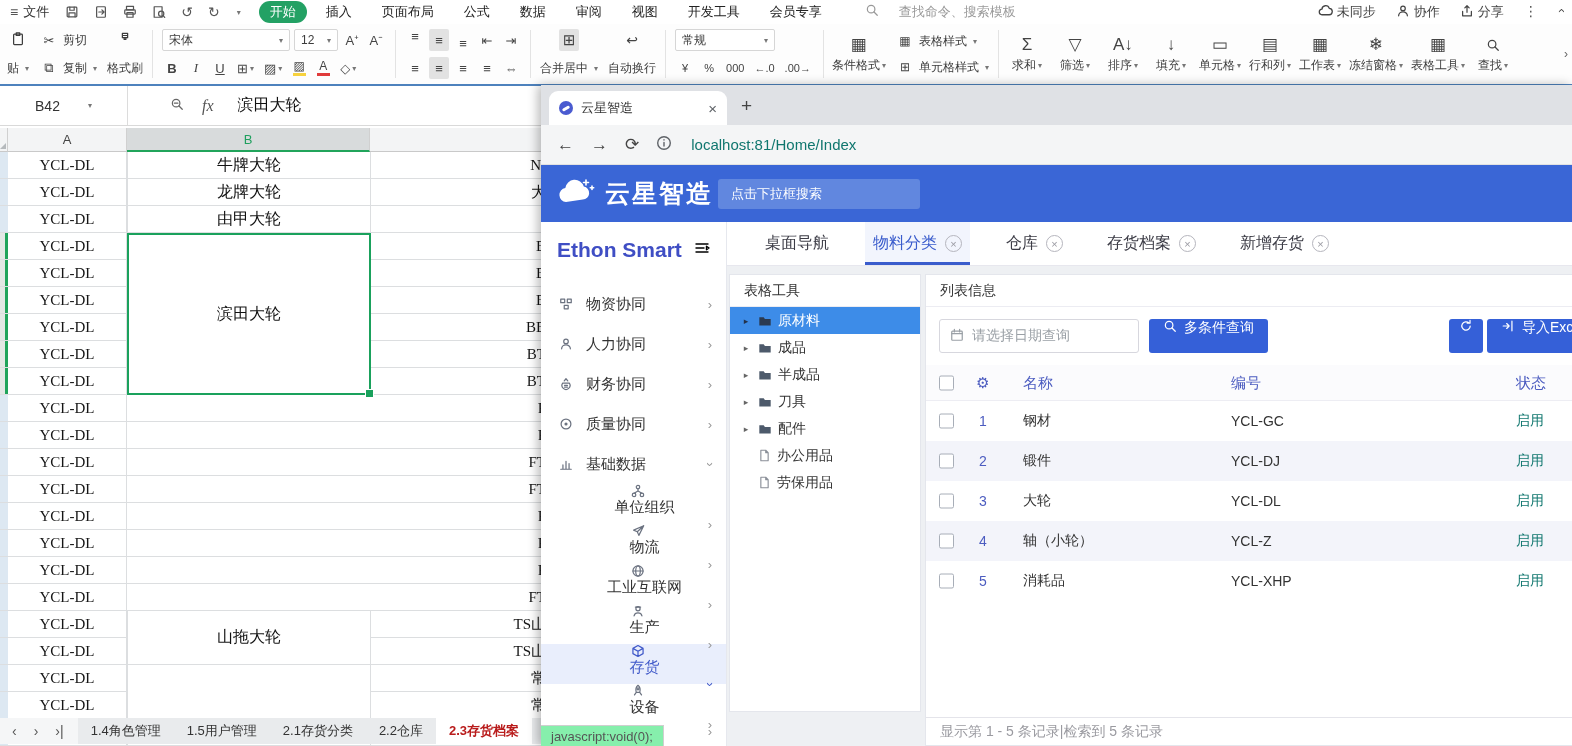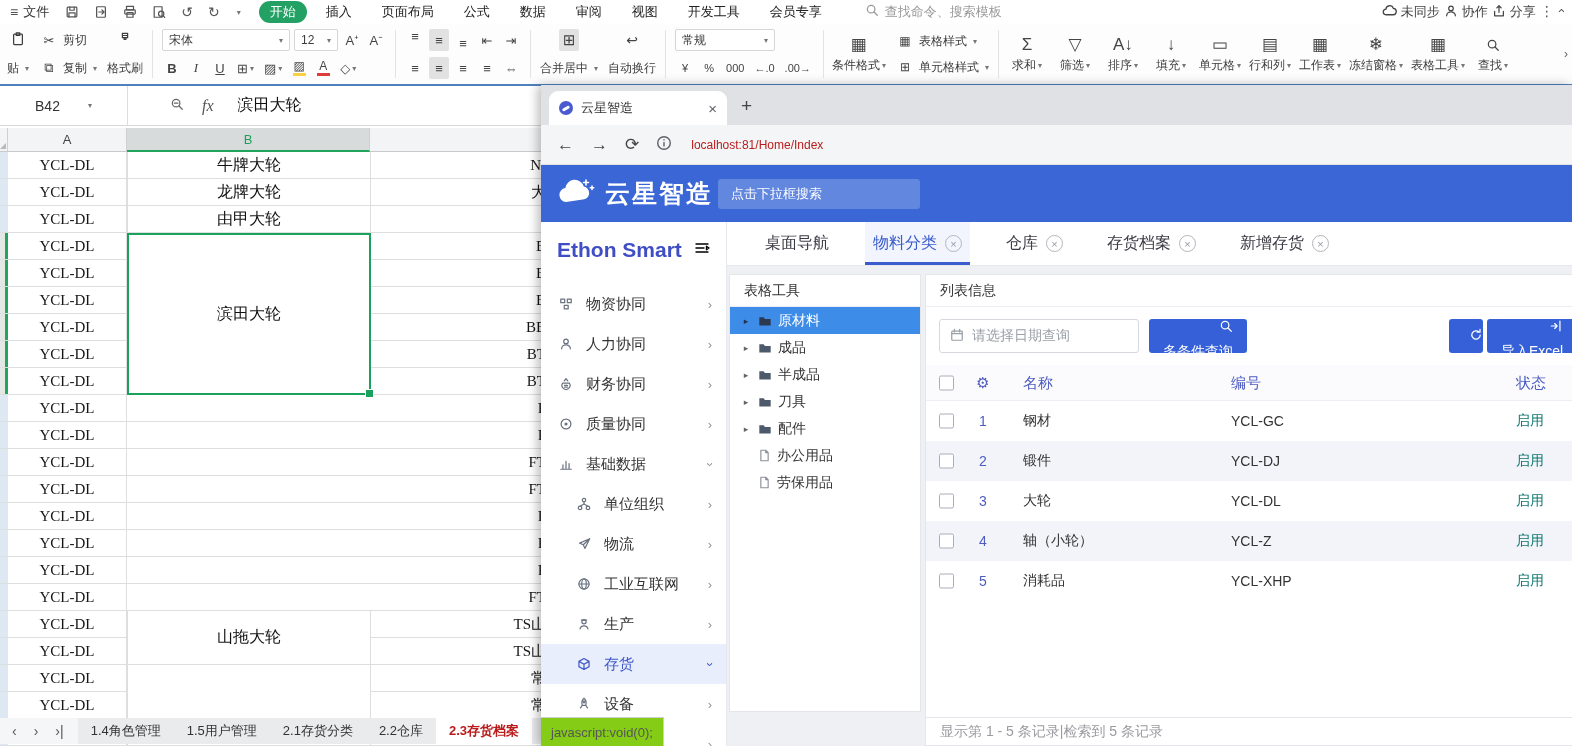--- a/index.html
+++ b/index.html
@@ -10,22 +10,22 @@
   
   #wps { position:absolute; inset:0; background:#fff; }
   .menubar { position:absolute; left:0; top:0; width:1572px; height:24px; background:#fff;
     display:flex; align-items:center; font-size:13px; color:#333; padding:0 10px; }
   .mb-file { display:flex; align-items:center; gap:5px; margin-right:16px; }
   .mb-quick { display:flex; align-items:center; gap:15px; color:#555; margin-right:14px; }
   .mb-quick svg { display:block; }
   .mb-glyph { font-size:14px; color:#555; }
   .wps-tab { padding:2px 11px; margin:0 4px; color:#222; cursor:default; white-space:nowrap; }
   .wps-tab.active { background:#23a164; color:#fff; border-radius:12px; }
-  .mb-search { display:flex; gap:6px; color:#999; margin-left:28px; }
-  .mb-right { margin-left:auto; display:flex; align-items:flex-start; gap:4px; color:#444; }
+  .mb-search { display:flex; gap:20px; color:#999; margin-left:28px; }
+  .mb-right { margin-left:auto; display:flex; align-items:flex-start; gap:20px; color:#444; }
   .mb-right .itm { display:flex; align-items:center; gap:4px; }
 
   .ribbon { position:absolute; left:0; top:24px; width:1572px; height:62px; background:#fdfdfd;
     border-bottom:2px solid #4e82bd; display:flex; align-items:stretch; padding:3px 0 3px 2px;
     font-size:12px; color:#3c3c3c; overflow:hidden; }
   .rgroup { display:flex; flex-direction:column; justify-content:center; gap:3px; padding:0 5px; }
   .rrow { display:flex; align-items:center; gap:4px; height:25px; }
   .rcenter { justify-content:center; }
   .vsep { width:1px; background:#e3e3e3; margin:3px 4px; }
   .rbtn { min-width:20px; height:22px; display:inline-flex; align-items:center; justify-content:center;
@@ -101,40 +101,40 @@
   .btab .ttl { flex:1; white-space:nowrap; overflow:hidden; }
   .favicon { width:14px; height:14px; border-radius:50%; background:#4a5bd0; position:relative; }
   .favicon::after { content:""; position:absolute; left:3px; top:6px; width:8px; height:3px;
     background:#fff; border-radius:2px; transform:rotate(-30deg); }
   .tclose { color:#5f6368; font-size:15px; }
   .newtab { color:#444; font-size:19px; margin:0 0 8px 14px; }
   .urlbar { position:absolute; left:0; top:40px; right:0; height:40px; background:#f4f5f6;
     border-bottom:1px solid #e2e2e2; display:flex; align-items:center; gap:17px; padding-left:16px;
     color:#5f6368; }
   .nav-g { font-size:17px; color:#444; }
-  .urltext { font-size:12px; color:#b91c1c; margin-left:2px; }
+  .urltext { font-size:15px; color:#0f766e; margin-left:2px; }
 
   .appheader { position:absolute; left:0; top:80px; right:0; height:57px; background:var(--header-blue);
     display:flex; align-items:center; padding-left:16px; }
   .logo { display:flex; align-items:center; gap:8px; }
   .logotext { color:#fff; font-size:25px; font-weight:bold; letter-spacing:2px; }
   .hsearch { position:absolute; left:177px; top:14px; width:202px; height:30px; background:#6187df;
     border-radius:3px; color:#fff; font-size:13px; display:flex; align-items:center; padding-left:13px; }
 
   .sbar { position:absolute; left:0; top:137px; bottom:0; width:186px; background:#fff;
     border-right:1px solid #e6e8ee; overflow:hidden; }
   .brand { display:flex; align-items:center; justify-content:space-between; padding:16px 16px 0 16px; }
   .brandname { color:#3f4ec4; font-size:21px; font-weight:bold; white-space:nowrap; }
   .sb-items { margin-top:22px; }
   .sitem { height:40px; display:flex; align-items:center; padding:0 14px 0 18px; font-size:15px;
     color:#333; }
   .sitem .ic { width:17px; margin-right:10px; display:flex; color:#6b7280; }
   .sitem .chev { margin-left:auto; color:#999; font-size:13px; display:inline-block; }
   .chev.down { transform:rotate(90deg); }
-  .sitem.child { padding-left:36px; }
+  .sitem.child { padding-left:36px;flex-direction:column; }
   .sitem.active { background:#e9eefc; color:#4059c9; }
   .sitem.active .ic, .sitem.active .chev { color:#4059c9; }
 
   .mainarea { position:absolute; left:186px; top:137px; right:0; bottom:0; background:#eef0f3; }
   .navtabs { position:absolute; left:0; top:0; right:0; height:44px; background:#fff;
     border-bottom:1px solid #e7e7ee; display:flex; align-items:center; padding-left:30px; gap:28px; }
   .ntab { height:100%; display:flex; align-items:center; gap:8px; font-size:16px; color:#3c3c46;
     position:relative; padding:0 8px; white-space:nowrap; }
   .ntab.active { color:#3a5ccc; background:#f2f5fd; }
   .ntab.active::after { content:""; position:absolute; left:0; right:0; bottom:0; height:3px;
@@ -154,39 +154,39 @@
   .titem.selected { background:var(--tree-blue); color:#fff; }
   .titem.selected .tarrow { color:#23324c; }
   .titem.selected .fico { color:#2b3a50; }
 
   .listpanel { left:198px; top:52px; right:-10px; bottom:0; }
   .ltoolbar { position:relative; height:42px; margin-top:8px; display:flex; align-items:center;
     padding:0 13px; gap:10px; }
   .dateinput { width:200px; height:34px; border:1px solid #d7d7de; border-radius:3px; display:flex;
     align-items:center; padding:0 10px; gap:8px; color:#9aa0a6; font-size:14px; background:#fff; }
   .bluebtn { height:34px; background:var(--accent-blue); color:#fff; border-radius:3px;
-    display:flex; align-items:flex-end; gap:7px; padding:0 14px; font-size:14px; white-space:nowrap;flex-direction:column; }
+    display:flex; align-items:flex-start; gap:7px; padding:0 14px; font-size:14px; white-space:nowrap; }
   .refreshbtn { position:absolute; left:523px; top:4px; width:34px; height:34px; padding:0;
     justify-content:center; }
   .importbtn { position:absolute; left:561px; top:4px; }
   .lheader { position:relative; height:36px; margin-top:8px; border-bottom:1px solid #ededf3;
     background:#fbfbfd; font-size:15px; color:var(--th-text); }
   .lheader span, .lrow span { position:absolute; top:50%; transform:translateY(-50%); }
   .chk { position:absolute; top:50%; transform:translateY(-50%); left:13px; width:15px; height:15px;
     border:1.5px solid #a8aeb8; border-radius:2px; background:#fff; }
   .col-gear { left:50px; font-size:15px; }
   .col-num { left:53px; color:var(--th-text); font-size:14px; }
   .col-name { left:97px; } .col-code { left:305px; } .col-status { left:590px;text-align:right; }
   .lrow { position:relative; height:40px; font-size:14px; color:#333; }
   .lrow.stripe { background:#f3f4fa; }
   .lrow .col-status { color:#0f766e; }
   .lfooter { position:absolute; left:0; right:0; bottom:0; height:28px; border-top:1px solid #e4e4ea;
     display:flex; align-items:center; padding-left:14px; color:#9a9aa0; font-size:14px; background:#fff; }
 
-  .statusbubble { position:absolute; left:0; bottom:0; height:29px; background:#84cc16;
+  .statusbubble { position:absolute; left:0; bottom:0; height:21px; background:#86efac;
     border:1px solid #cfcfcf; border-left:none; border-bottom:none; display:flex; align-items:center;
     padding:0 10px; font-size:13px; color:#555; z-index:20; }
 </style>
 </head>
 <body>
 
 <div id="stage">
 
   <div id="wps">
 

